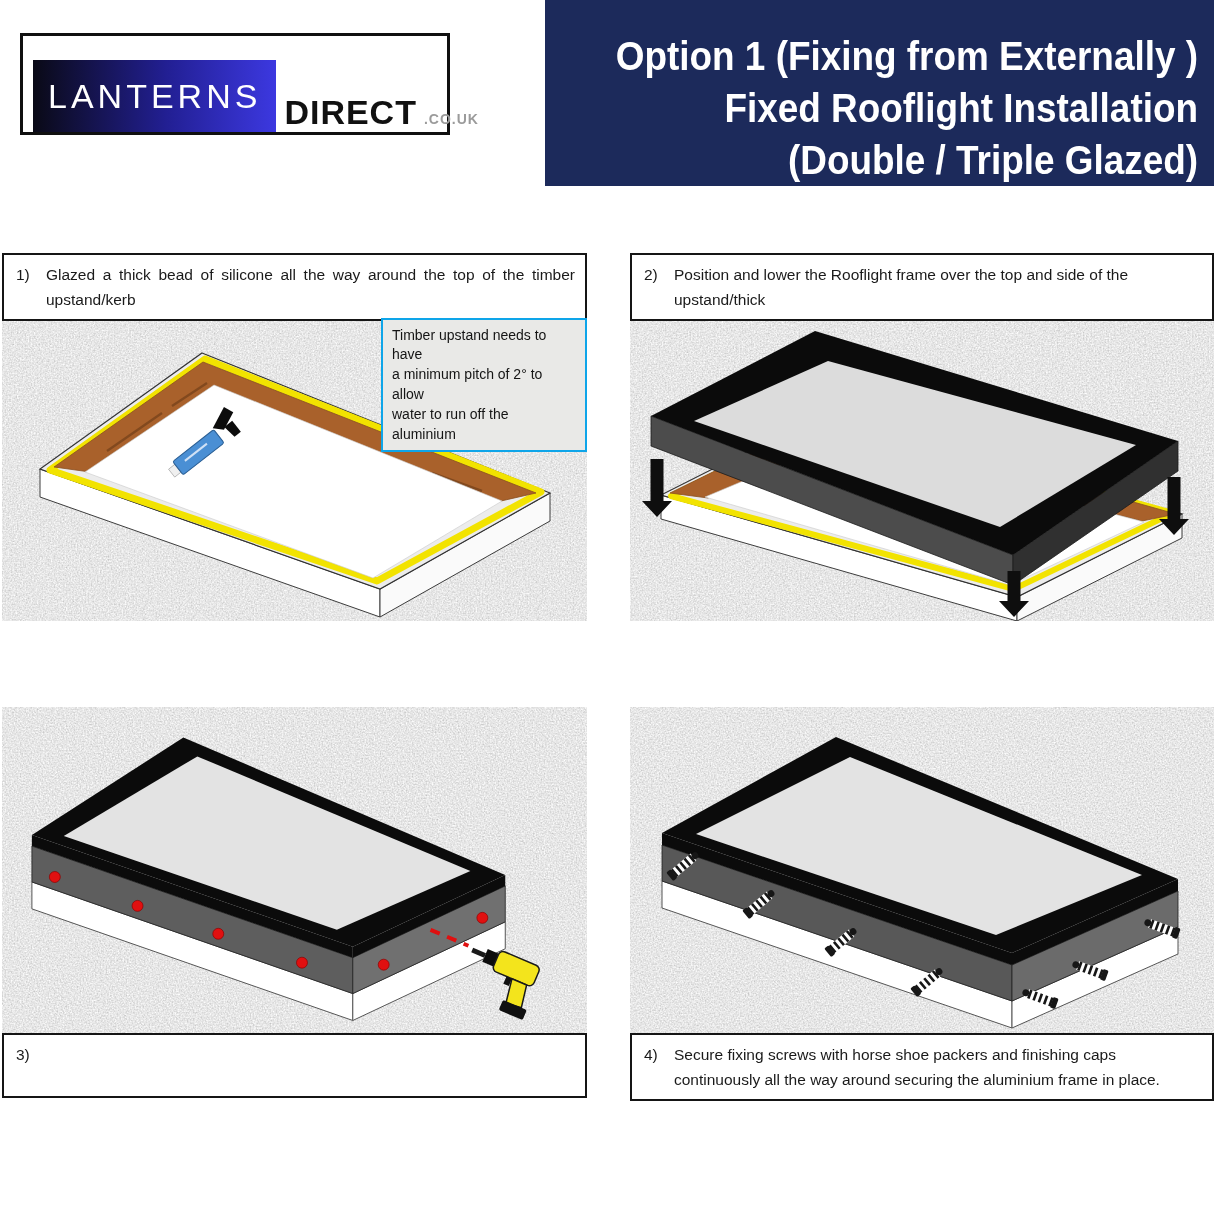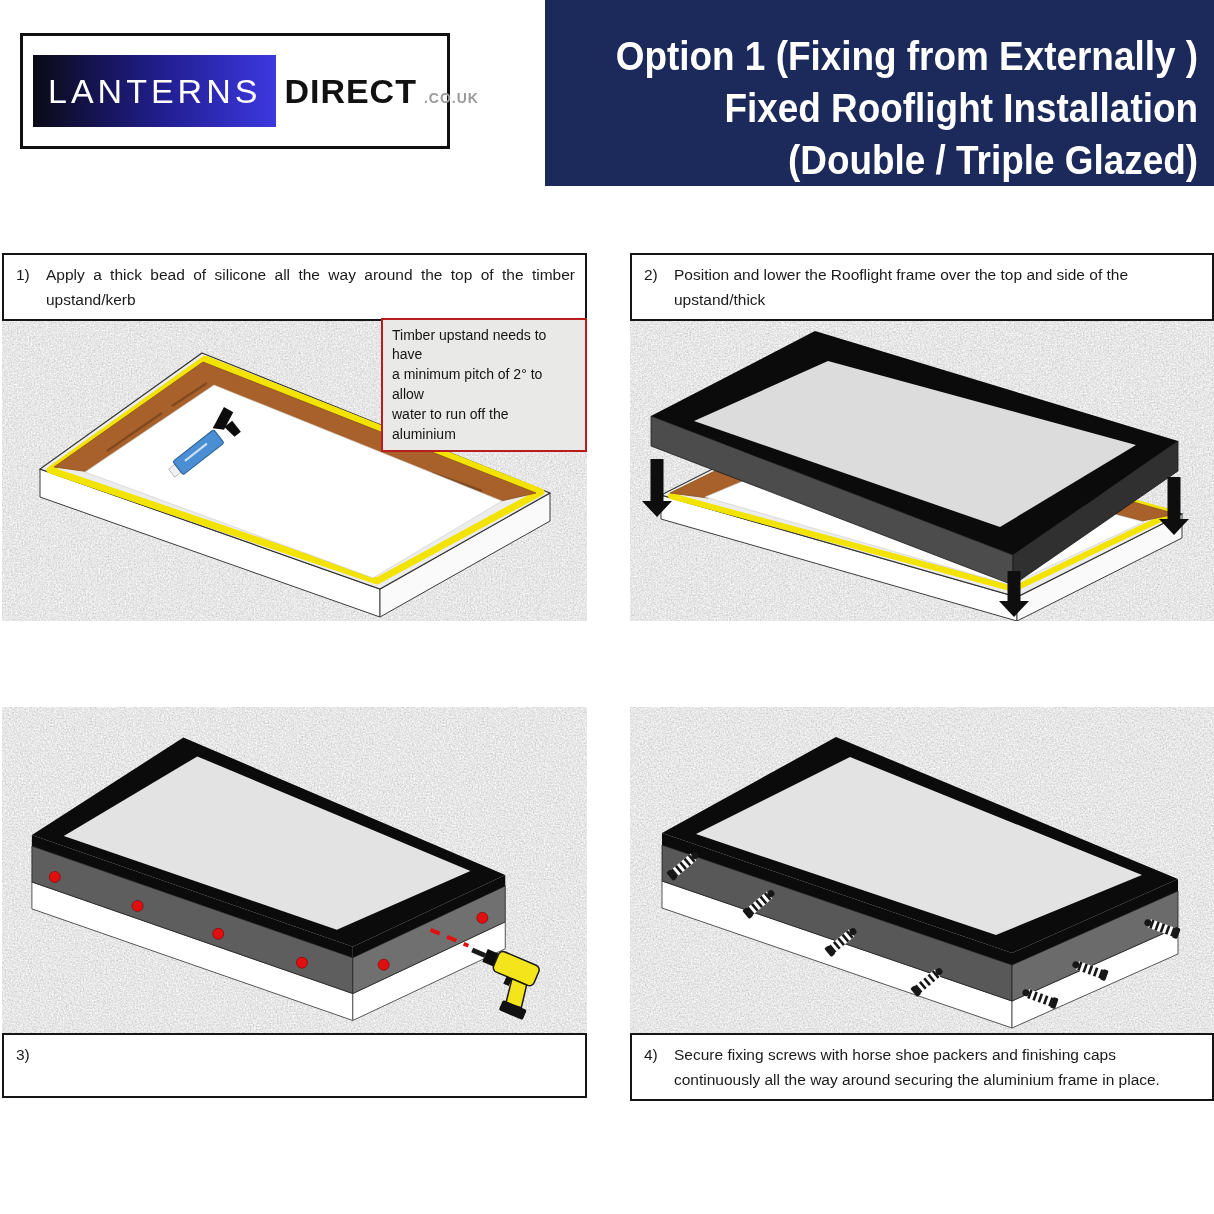--- a/index.html
+++ b/index.html
@@ -1,22 +1,22 @@
 <!DOCTYPE html>
 <html style="--title-bg: #1c2a5b; --logo-grad-start: #0a0a16; --logo-grad-mid: #221f93; --logo-grad-end: #3c38e0; --logo-suffix: #9b9b9b; --silicone-yellow: #f2e300; --timber-brown: #a9612b; --marker-red: #e01010; --drill-yellow: #f3e41c; --frame-black: #0b0b0b; --caption-border: #151515;"><head>
 <meta charset="utf-8">
 <style>
   html,body{margin:0;padding:0;background:#ffffff;}
   body{width:1214px;height:1214px;overflow:hidden;
        font-family:"Liberation Sans","DejaVu Sans",sans-serif;color:#141414;}
   .page{position:relative;width:1214px;height:1214px;background:#ffffff;}
 
   
-  .logo-frame{position:absolute;left:20px;top:33px;width:430px;height:116px;
-              border:3px solid #101010;background:#ffffff;display:flex;align-items:center;box-sizing:border-box;}
+  .logo-frame{position:absolute;left:20px;top:33px;width:430px;height:102px;
+              border:3px solid #101010;background:#ffffff;display:flex;align-items:flex-end;box-sizing:border-box;}
   .logo-blue{margin-left:10px;height:72px;display:flex;align-items:center;padding:0 15px;
              background:linear-gradient(90deg,var(--logo-grad-start,#0a0a16) 0%,var(--logo-grad-mid,#221f93) 55%,var(--logo-grad-end,#3c38e0) 100%);}
   .logo-lanterns{color:#ffffff;font-size:34px;font-weight:400;letter-spacing:4px;}
   .logo-right{display:flex;align-items:baseline;padding-left:8px;}
   .logo-direct{color:#111111;font-size:34px;font-weight:800;letter-spacing:1px;}
   .logo-suffix{color:var(--logo-suffix,#9b9b9b);font-size:14px;font-weight:700;letter-spacing:1px;margin-left:7px;}
 
   .title-box{position:absolute;left:545px;top:0;width:669px;height:186px;
              background:var(--title-bg,#1c2a5b);box-sizing:border-box;padding:30px 16px 0 0;}
   .title-inner{transform:scaleX(.9);transform-origin:100% 0;}
@@ -33,21 +33,21 @@
            min-height:65px;display:flex;align-items:flex-start;
            padding:8px 10px 6px 12px;font-size:15.5px;line-height:1.6;color:#1a1a1a;}
   .caption .num{flex:0 0 30px;}
   .caption .text{flex:1 1 auto;}
   .caption .text.justify{text-align:justify;}
 
   .illus{position:relative;}
   .illus svg{display:block;width:100%;}
 
   .note{position:absolute;top:-3px;right:0;width:206px;box-sizing:border-box;
-        background:#e9e9e7;border:2px solid #b91c1c;padding:6px 9px 5px 9px;
+        background:#e9e9e7;border:2px solid #0ea5e9;padding:6px 9px 5px 9px;
         font-size:14px;line-height:1.42;color:#141414;}
 </style>
 </head>
 <body>
 
 <div class="page">
 
   <div class="logo-frame">
     <div class="logo-blue">
       <span class="logo-lanterns">LANTERNS</span>
@@ -62,21 +62,21 @@
     <div class="title-inner">
       <div class="tline">Option 1 (Fixing from Externally )</div>
       <div class="tline">Fixed Rooflight Installation</div>
       <div class="tline">(Double / Triple Glazed)</div>
     </div>
   </div>
 
   <section class="panel p1">
     <div class="caption">
       <span class="num">1)</span>
-      <span class="text justify">Apply a thick bead of silicone all the way around the top of the timber upstand/kerb</span>
+      <span class="text justify">Glazed a thick bead of silicone all the way around the top of the timber upstand/kerb</span>
     </div>
     <div class="illus">
       <svg viewBox="0 0 585 300" height="300">
         <defs>
           <filter id="sp1" x="0" y="0" width="100%" height="100%">
             <feTurbulence type="fractalNoise" baseFrequency="0.65" numOctaves="2" seed="7" stitchTiles="stitch"></feTurbulence>
             <feColorMatrix type="saturate" values="0"></feColorMatrix>
             <feComponentTransfer>
               <feFuncR type="linear" slope="0.75" intercept="0.42"></feFuncR>
               <feFuncG type="linear" slope="0.75" intercept="0.42"></feFuncG>

